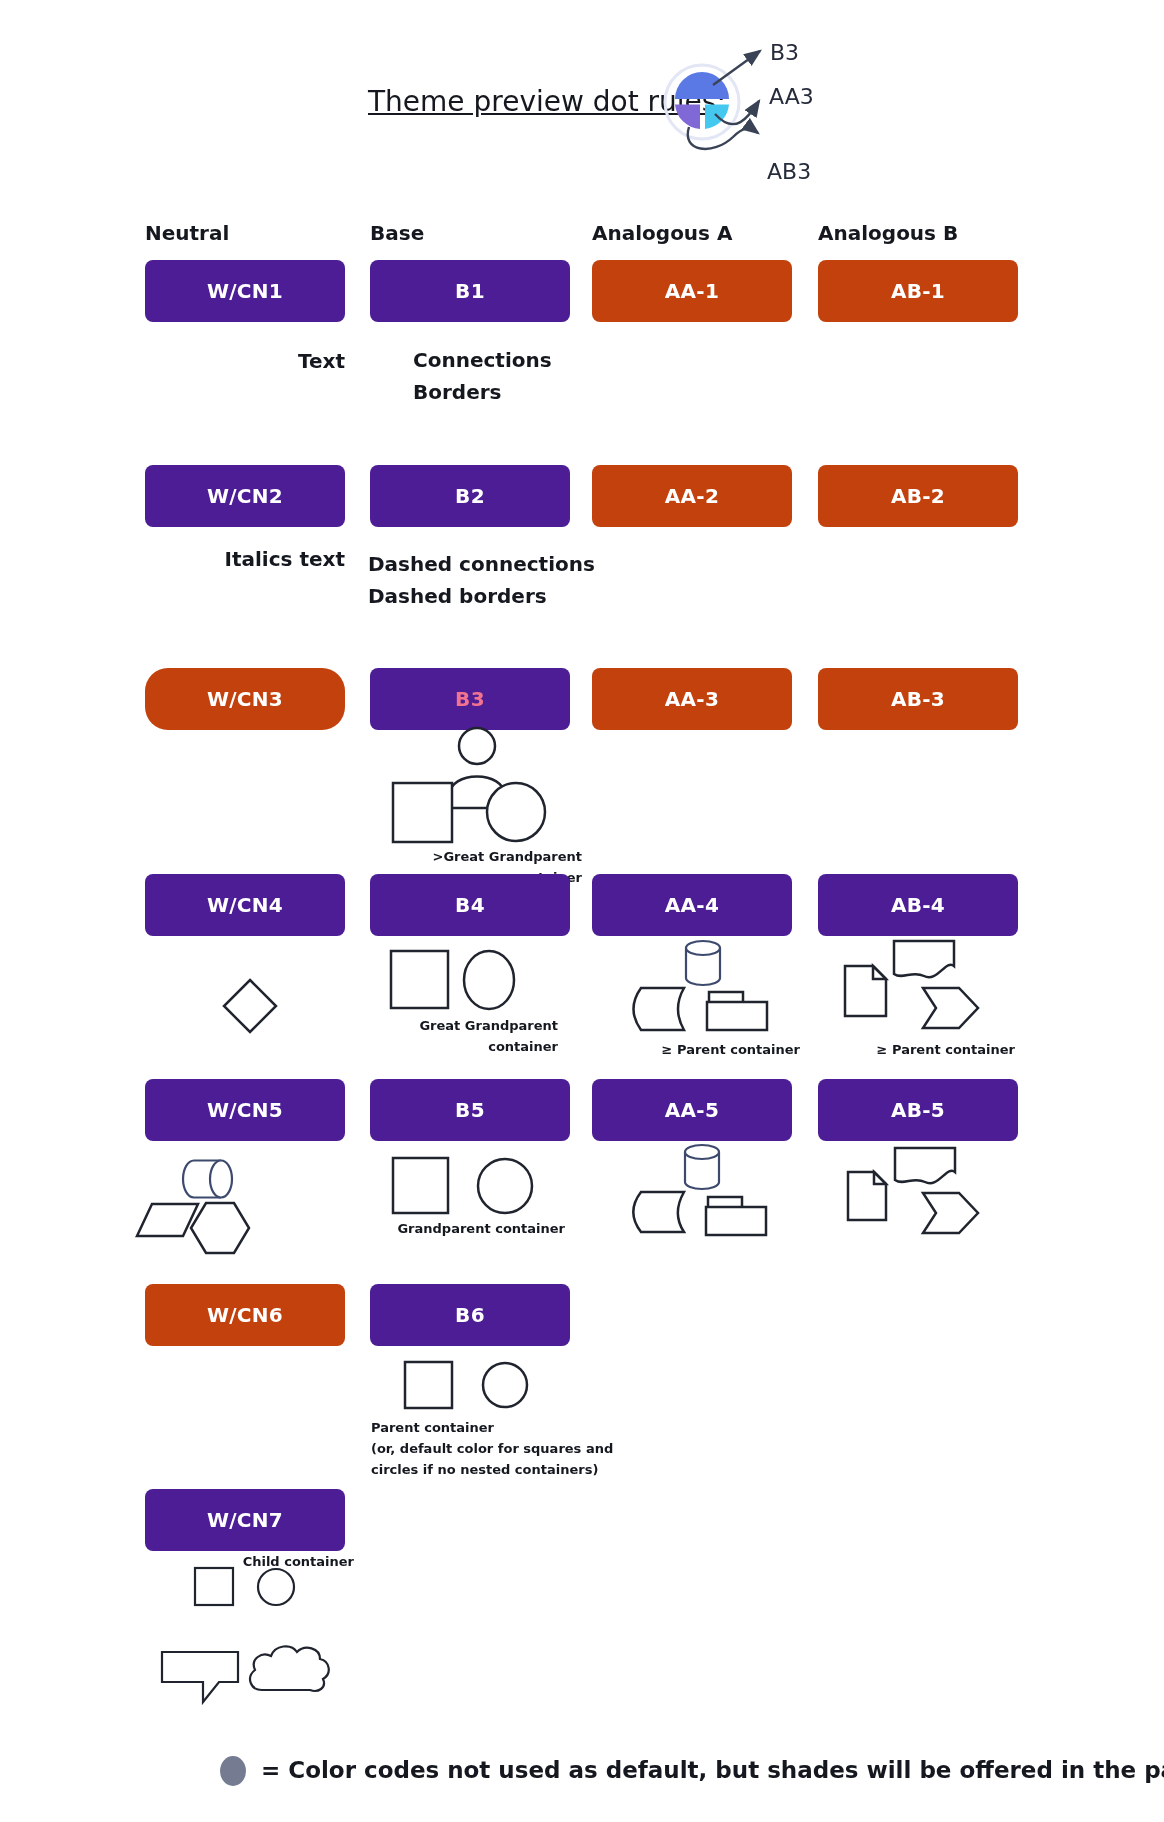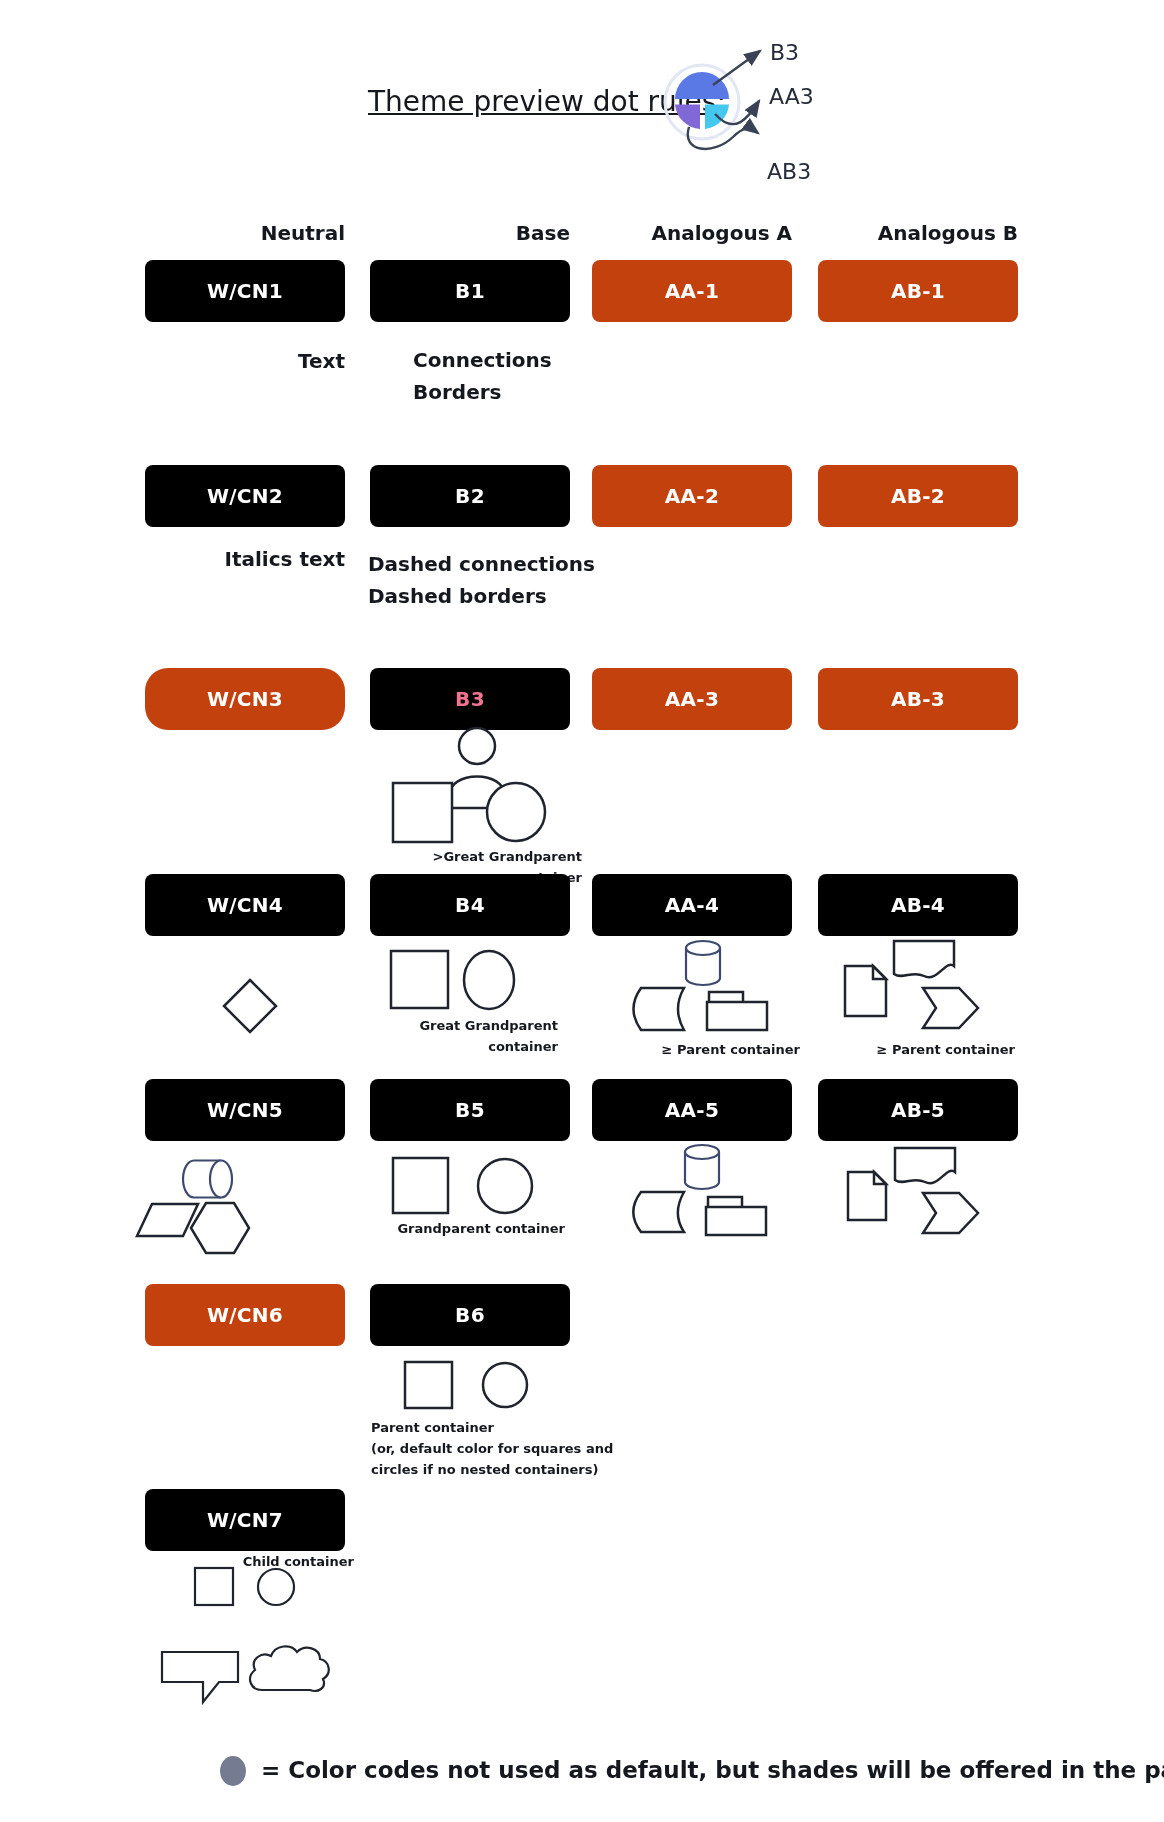--- a/index.html
+++ b/index.html
@@ -5,27 +5,27 @@
   * { margin:0; padding:0; box-sizing:border-box; }
   html,body { background:#ffffff; }
   body {
     width:1164px; height:1822px; position:relative;
     font-family:"DejaVu Sans","Liberation Sans",sans-serif;
     color:#15181F;
   }
   .abs { position:absolute; }
   .title { font-size:28px; font-weight:400; color:#15181F; white-space:nowrap;text-decoration:underline; }
   .dotlbl { font-size:22px; font-weight:400; color:#262C3C; white-space:nowrap; }
-  .hdr { position:absolute; width:200px; text-align:right; font-size:20px; font-weight:700; }
+  .hdr { position:absolute; width:200px; text-align:left; font-size:20px; font-weight:700; }
   .swatch {
     position:absolute; width:200px; height:62px; border-radius:8px;
     display:flex; align-items:center; justify-content:center;
     color:#ffffff; font-size:20px; font-weight:700; letter-spacing:.3px;
   }
-  .navy { background:#000000; }
+  .navy { background:#4c1d95; }
   .gray { background:#c2410c; }
   .pink { color:#F2738F; }
   .cap { position:absolute; font-weight:700; }
   .cap-mid { font-size:20px; line-height:32px; }
   .cap-sm { font-size:13px; line-height:21px; }
   .w200c { width:200px; text-align:right; }
   svg.shape { position:absolute; overflow:visible; }
   .ink { stroke:#20242E; stroke-width:2.5; fill:#ffffff; }
   .slate { stroke:#3D4A6E; stroke-width:2.2; fill:#ffffff; }
   .thin { stroke-width:2.2; }

